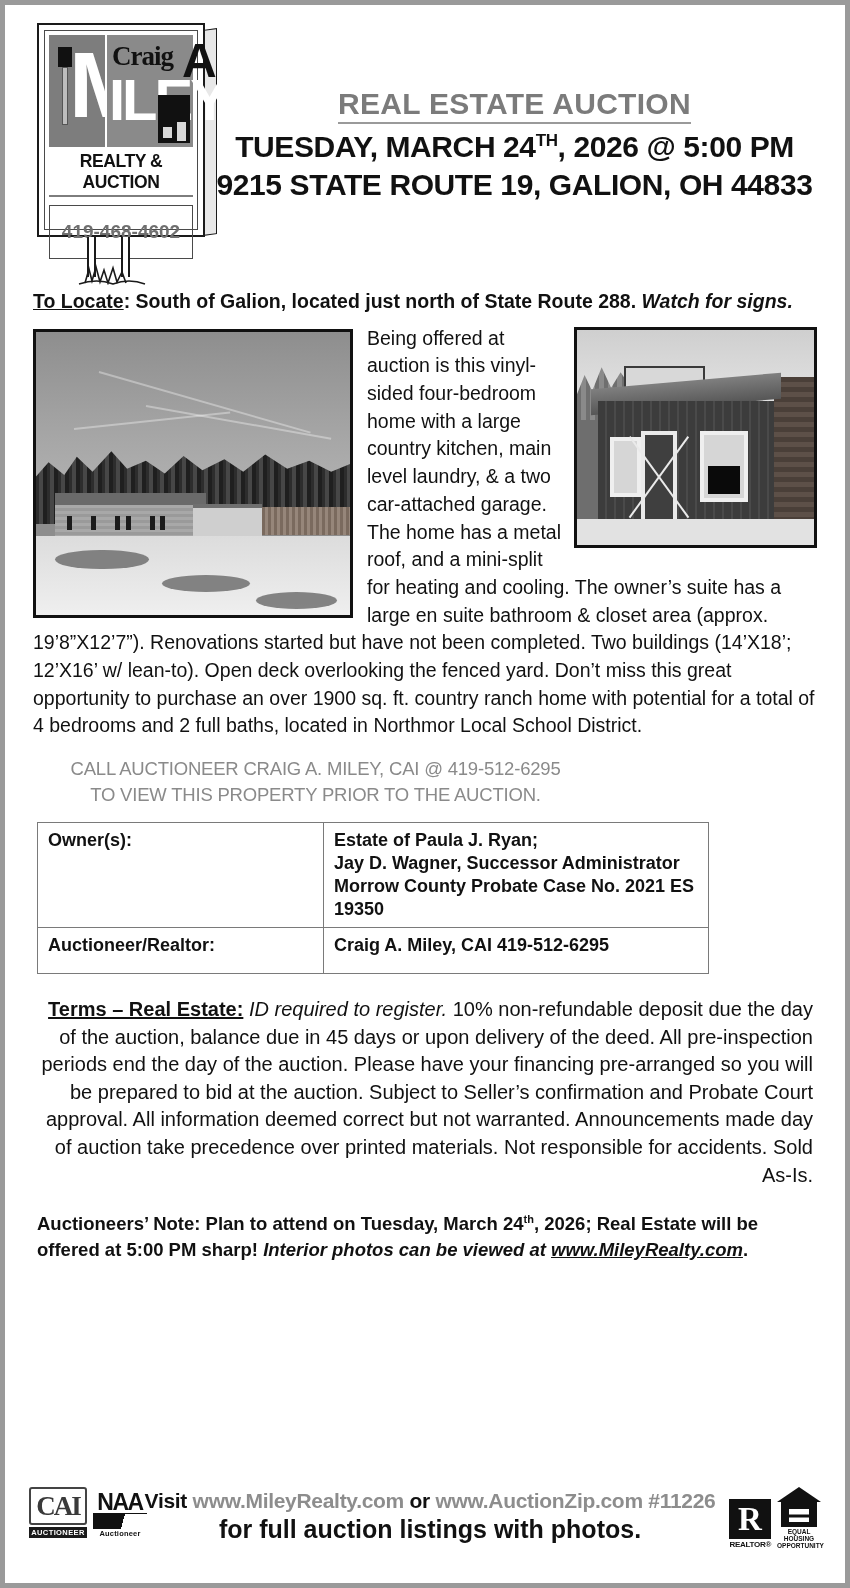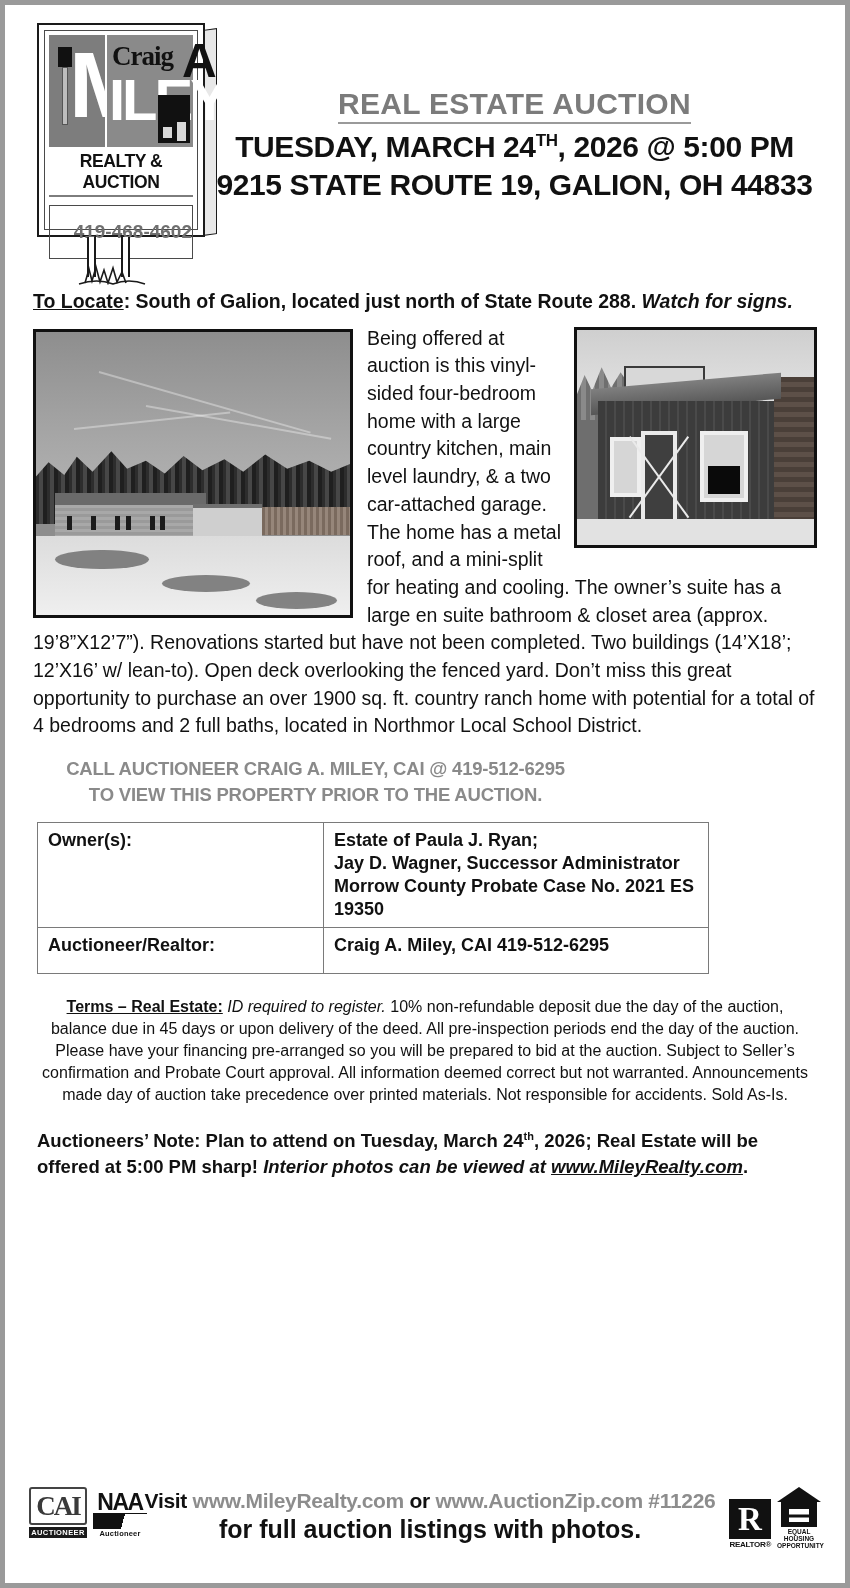--- a/index.html
+++ b/index.html
@@ -156,21 +156,21 @@
     margin-top: 4px;
     border-bottom: 2px solid #7d7d7d;
     padding-bottom: 2px;
   }
   .logo-phonebox {
     margin-top: 8px;
     border: 1.5px solid #4a4a4a;
     height: 54px;
     display: flex;
     align-items: center;
-    justify-content: flex-end;
+    justify-content: center;
   }
   .logo-phone {
     font-size: 19px;
     font-weight: bold;
     color: #6f6f6f;
     letter-spacing: 0px;
   }
 
   .sign-posts {
     position: absolute;
@@ -377,21 +377,21 @@
   .sh-ground {
     position: absolute; left:0; bottom:0; width:100%; height:12%;
     background: #e2e2e2;
   }
 
   
   .call-block {
     clear: none;
     margin-top: 16px;
     font-size: 18.5px;
-    font-weight: bold;
+    font-weight: normal;
     color: #8a8a8a;
     line-height: 1.4;
     width: 565px;
     text-align: center;
     letter-spacing: -0.2px;
   }
 
   
   .owner-table {
     clear: both;
@@ -409,24 +409,24 @@
     vertical-align: top;
     line-height: 1.28;
   }
   .owner-table td.lbl { width: 286px; }
   .owner-table tr.r1 td { height: 86px; }
   .owner-table tr.r2 td { height: 46px; }
 
   
   .terms {
     margin: 22px 4px 0 4px;
-    font-size: 16px;
+    font-size: 20px;
     line-height: 1.38;
     color: #111;
-    text-align: center;
+    text-align: right;
   }
   .terms b.hd { font-weight: bold; text-decoration: underline; }
   .terms i { font-style: italic; }
 
   .anote {
     margin: 22px 4px 0 4px;
     font-size: 18.5px;
     line-height: 1.38;
     color: #111;
     font-weight: bold;

